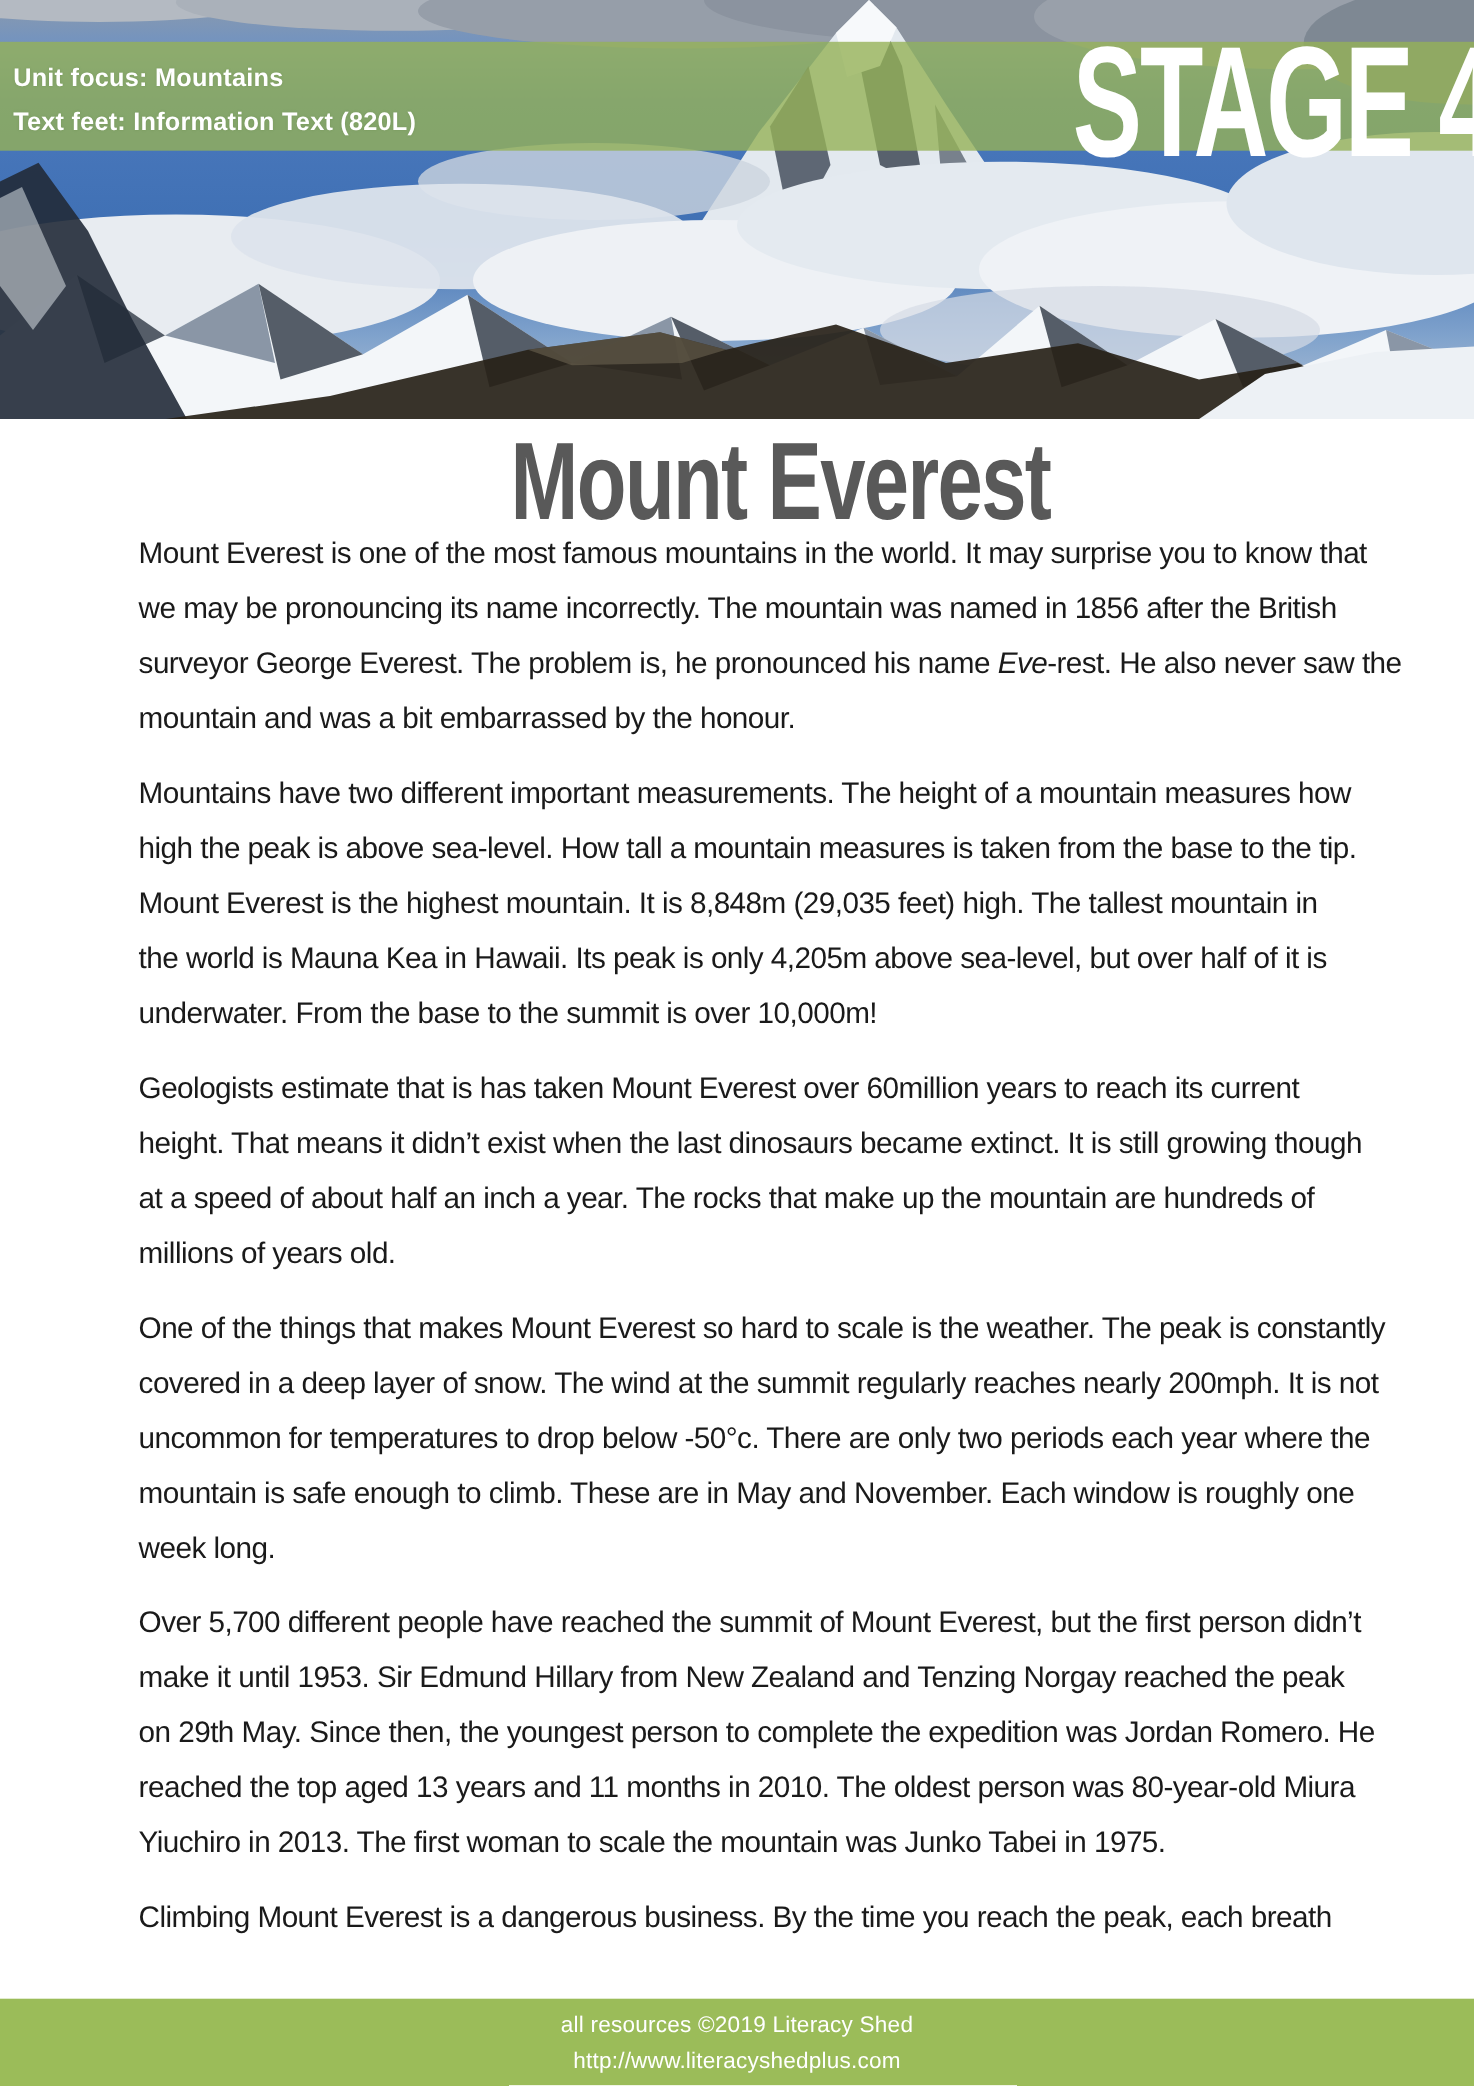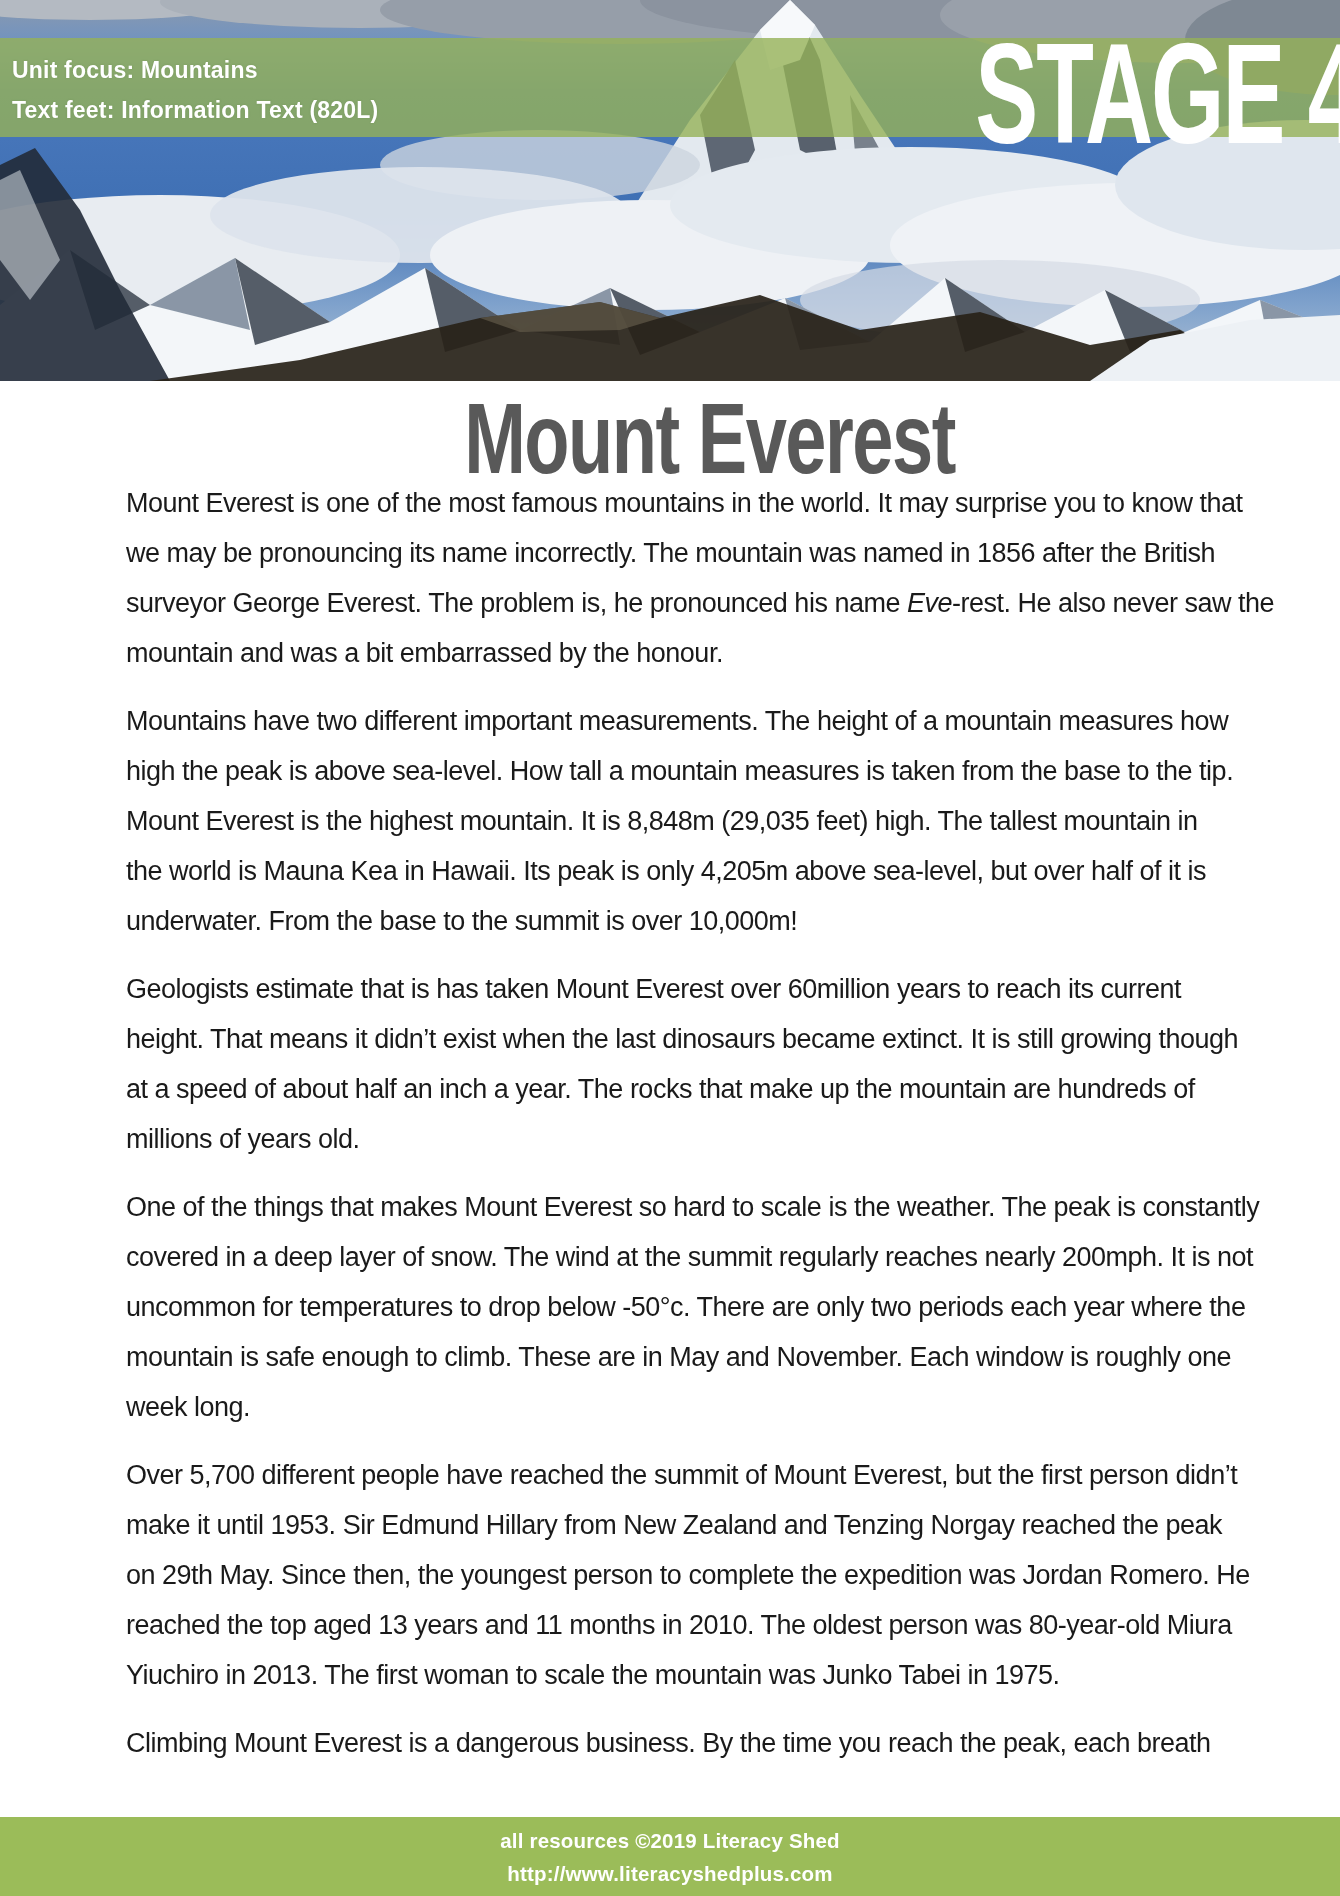--- a/index.html
+++ b/index.html
@@ -47,21 +47,21 @@
     font-size:27px;line-height:50px;letter-spacing:-0.5px;
     color:#1a1a1a;white-space:pre-line;
   }
   .para em{font-style:italic;}
 
   
   .footer{
     position:absolute;top:1817px;left:0;width:100%;height:79px;
     box-sizing:border-box;padding-top:7px;text-align:center;
   }
-  .footer-line{color:#ffffff;font-size:20.5px;font-weight:bold;line-height:33px;letter-spacing:0.2px;}
+  .footer-line{color:#ffffff;font-size:20.5px;font-weight:normal;line-height:33px;letter-spacing:0.2px;}
 </style>
 </head>
 <body>
 
 <div class="page">
 
   <div class="photo">
     <svg viewBox="0 0 1340 381" preserveAspectRatio="none">
       <defs>
         <linearGradient id="sky" x1="0" y1="0" x2="0" y2="1">

